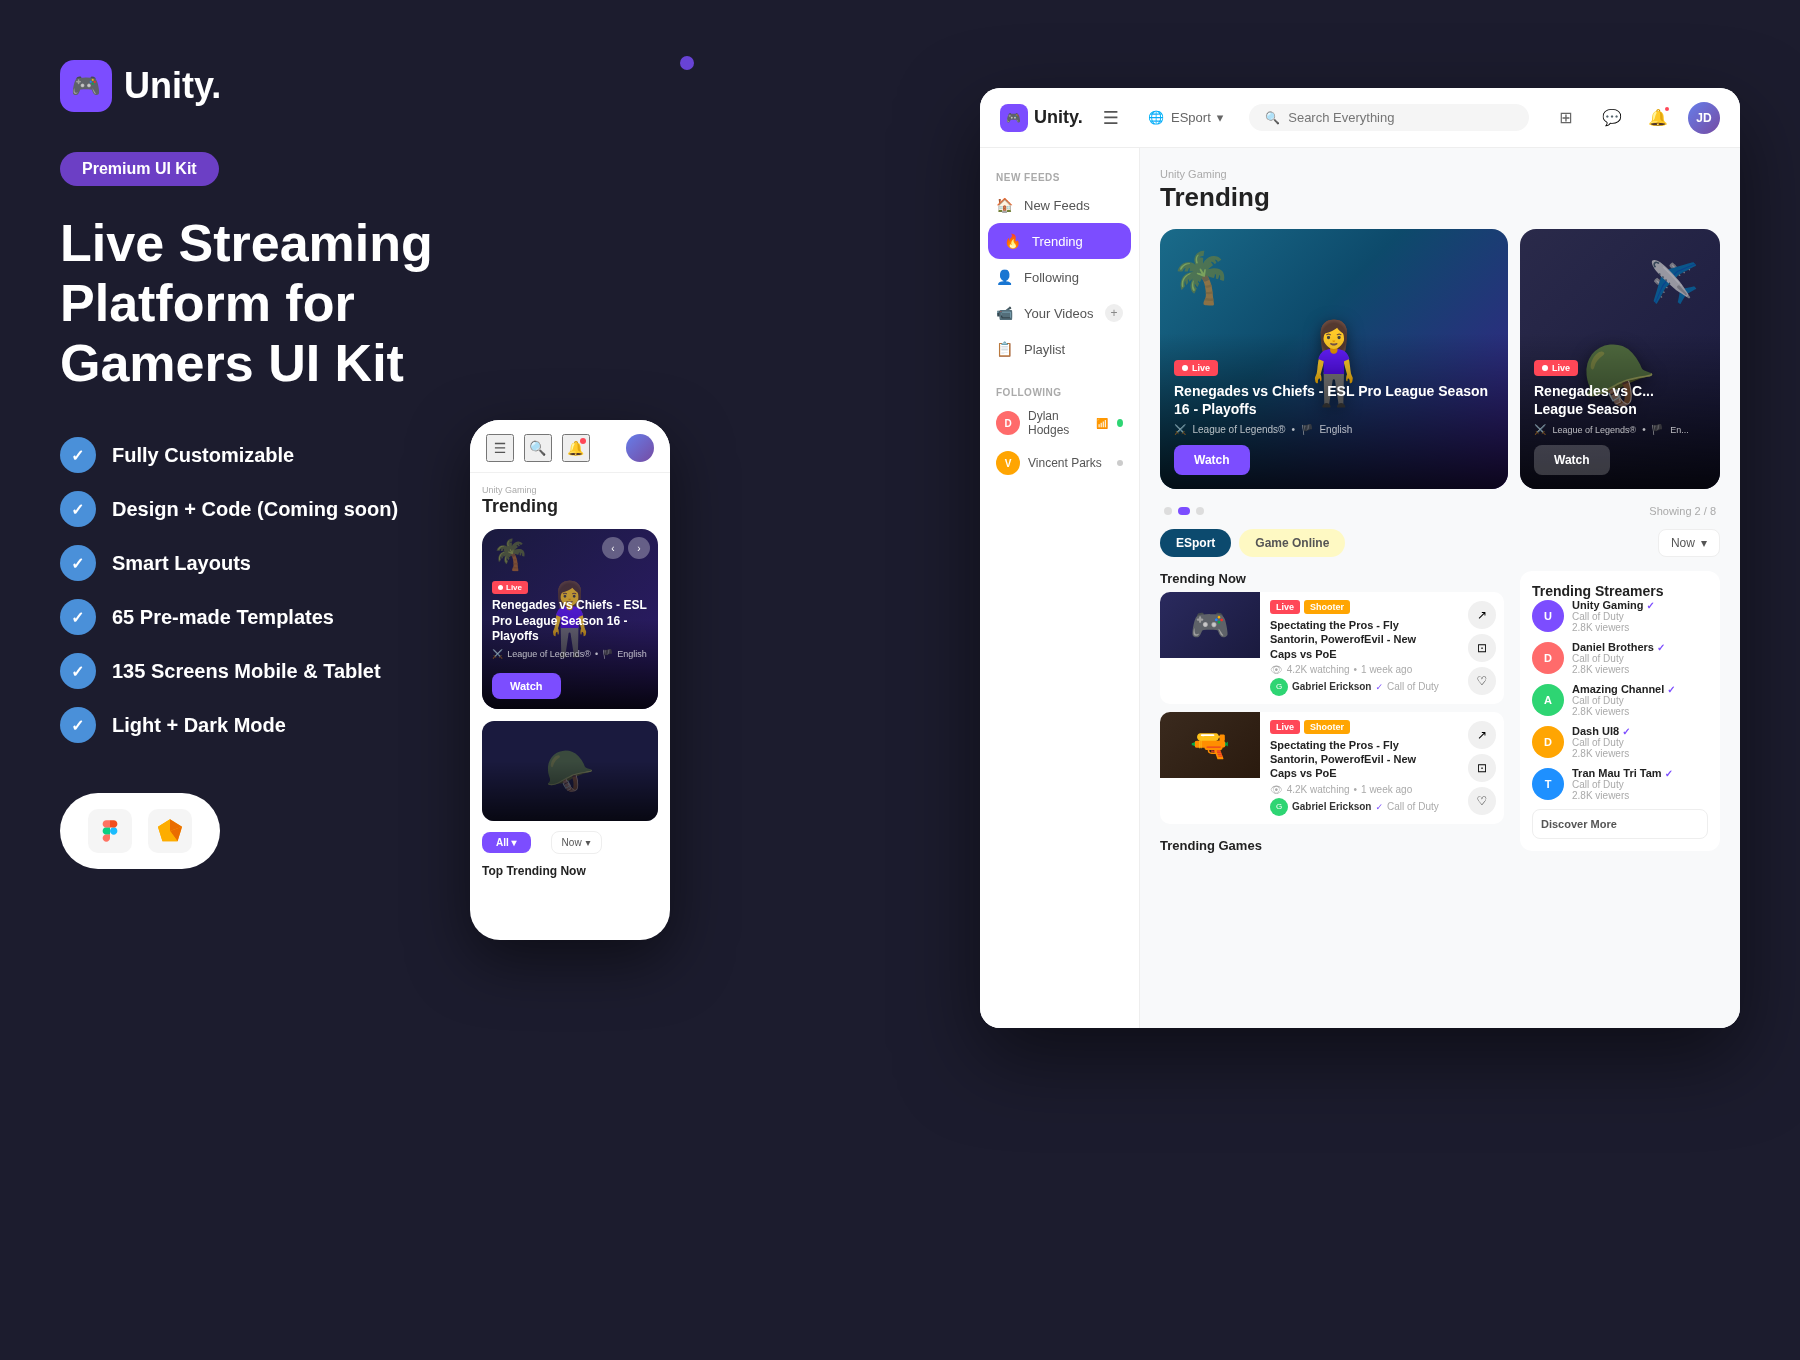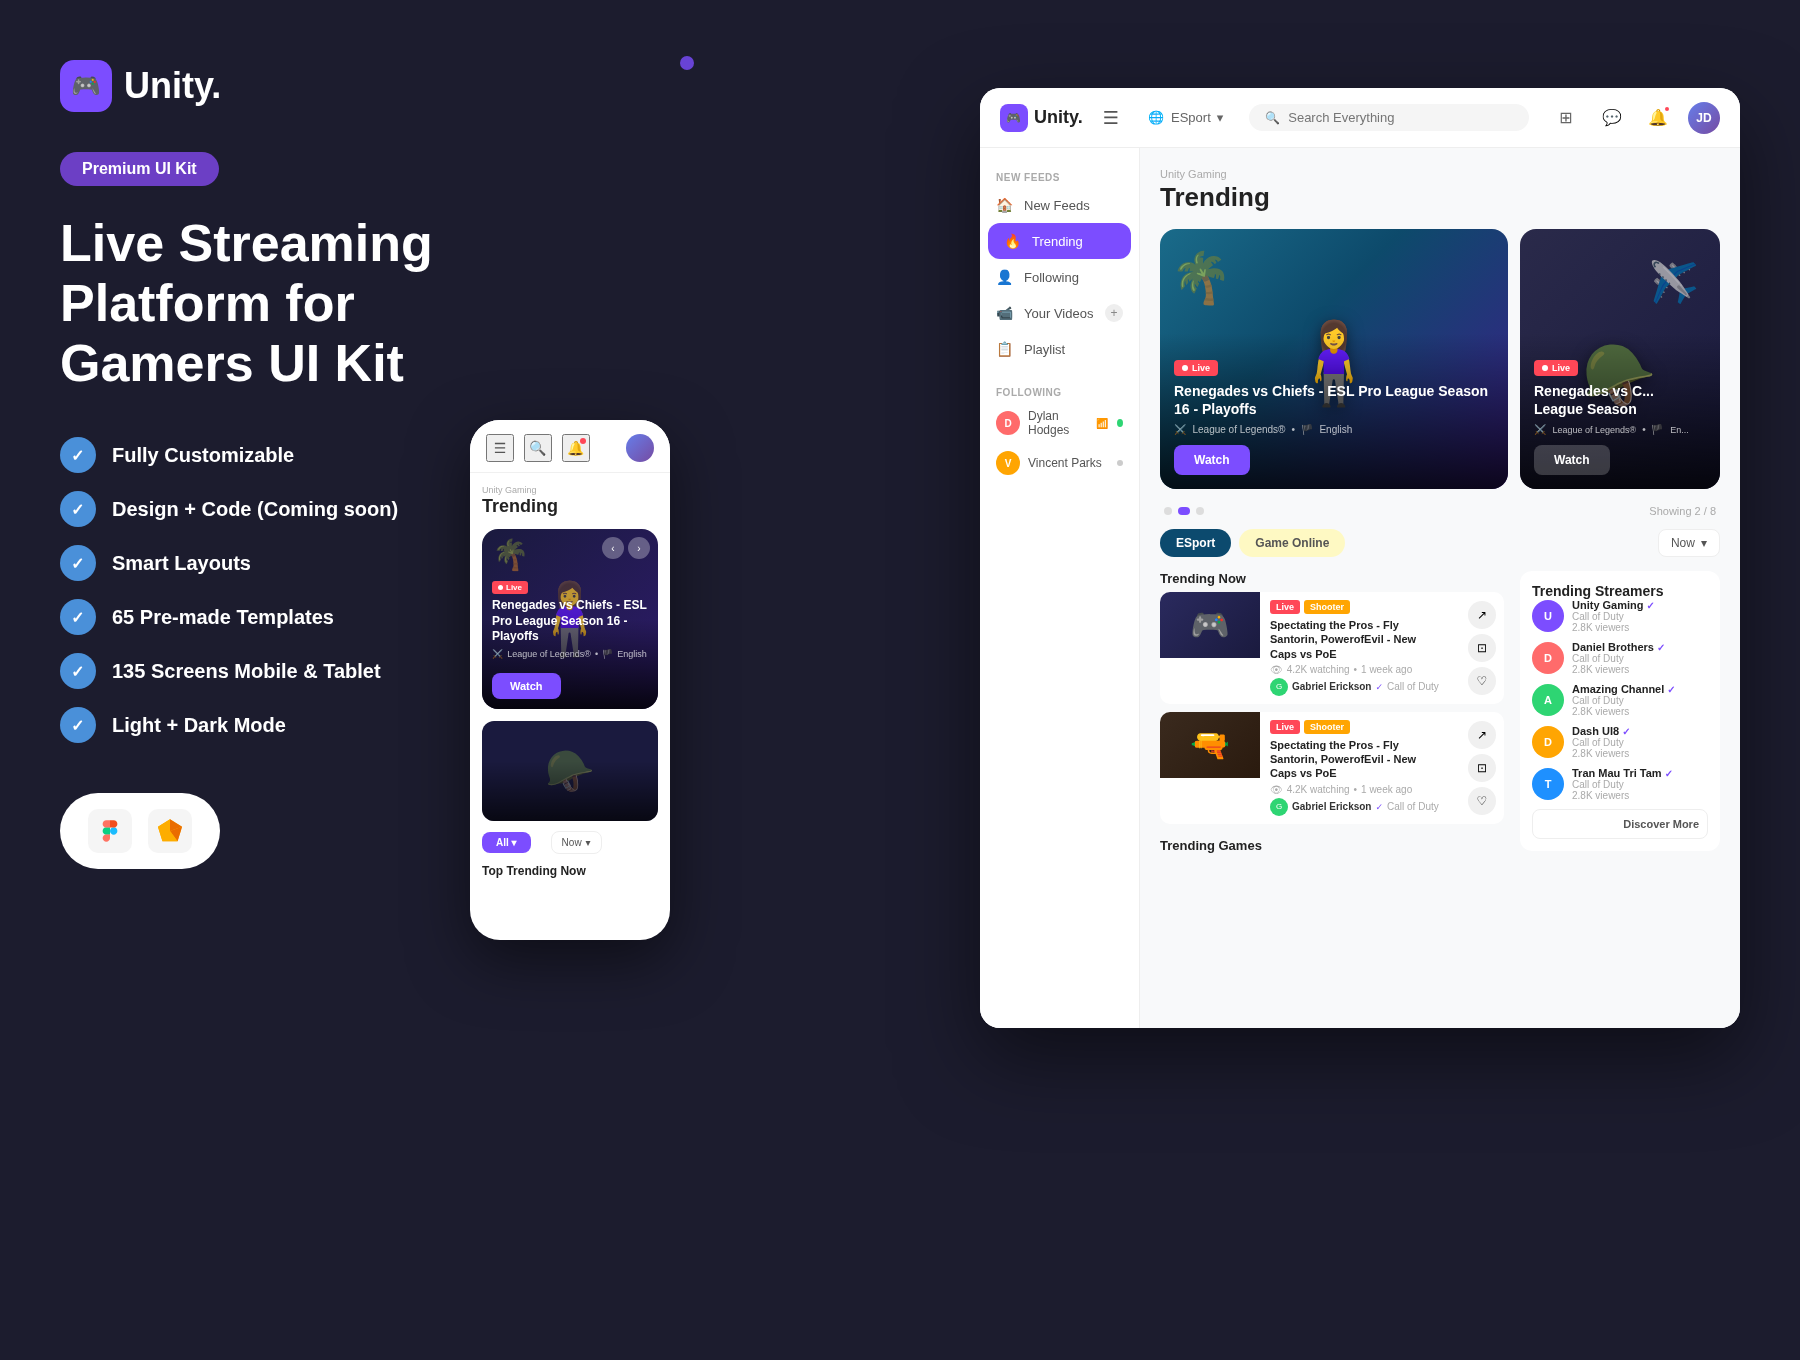--- a/index.html
+++ b/index.html
@@ -719,21 +719,21 @@
     .discover-more-btn {
       width: 100%;
       background: white;
       border: 1px solid #eee;
       border-radius: 8px;
       padding: 8px;
       font-size: 11px;
       font-weight: 600;
       color: #555;
       cursor: pointer;
-      text-align: right;
+      text-align: left;
     }
 
     
     .app-window-mobile {
       position: absolute;
       left: 470px;
       top: 420px;
       width: 200px;
       height: 520px;
       background: white;

